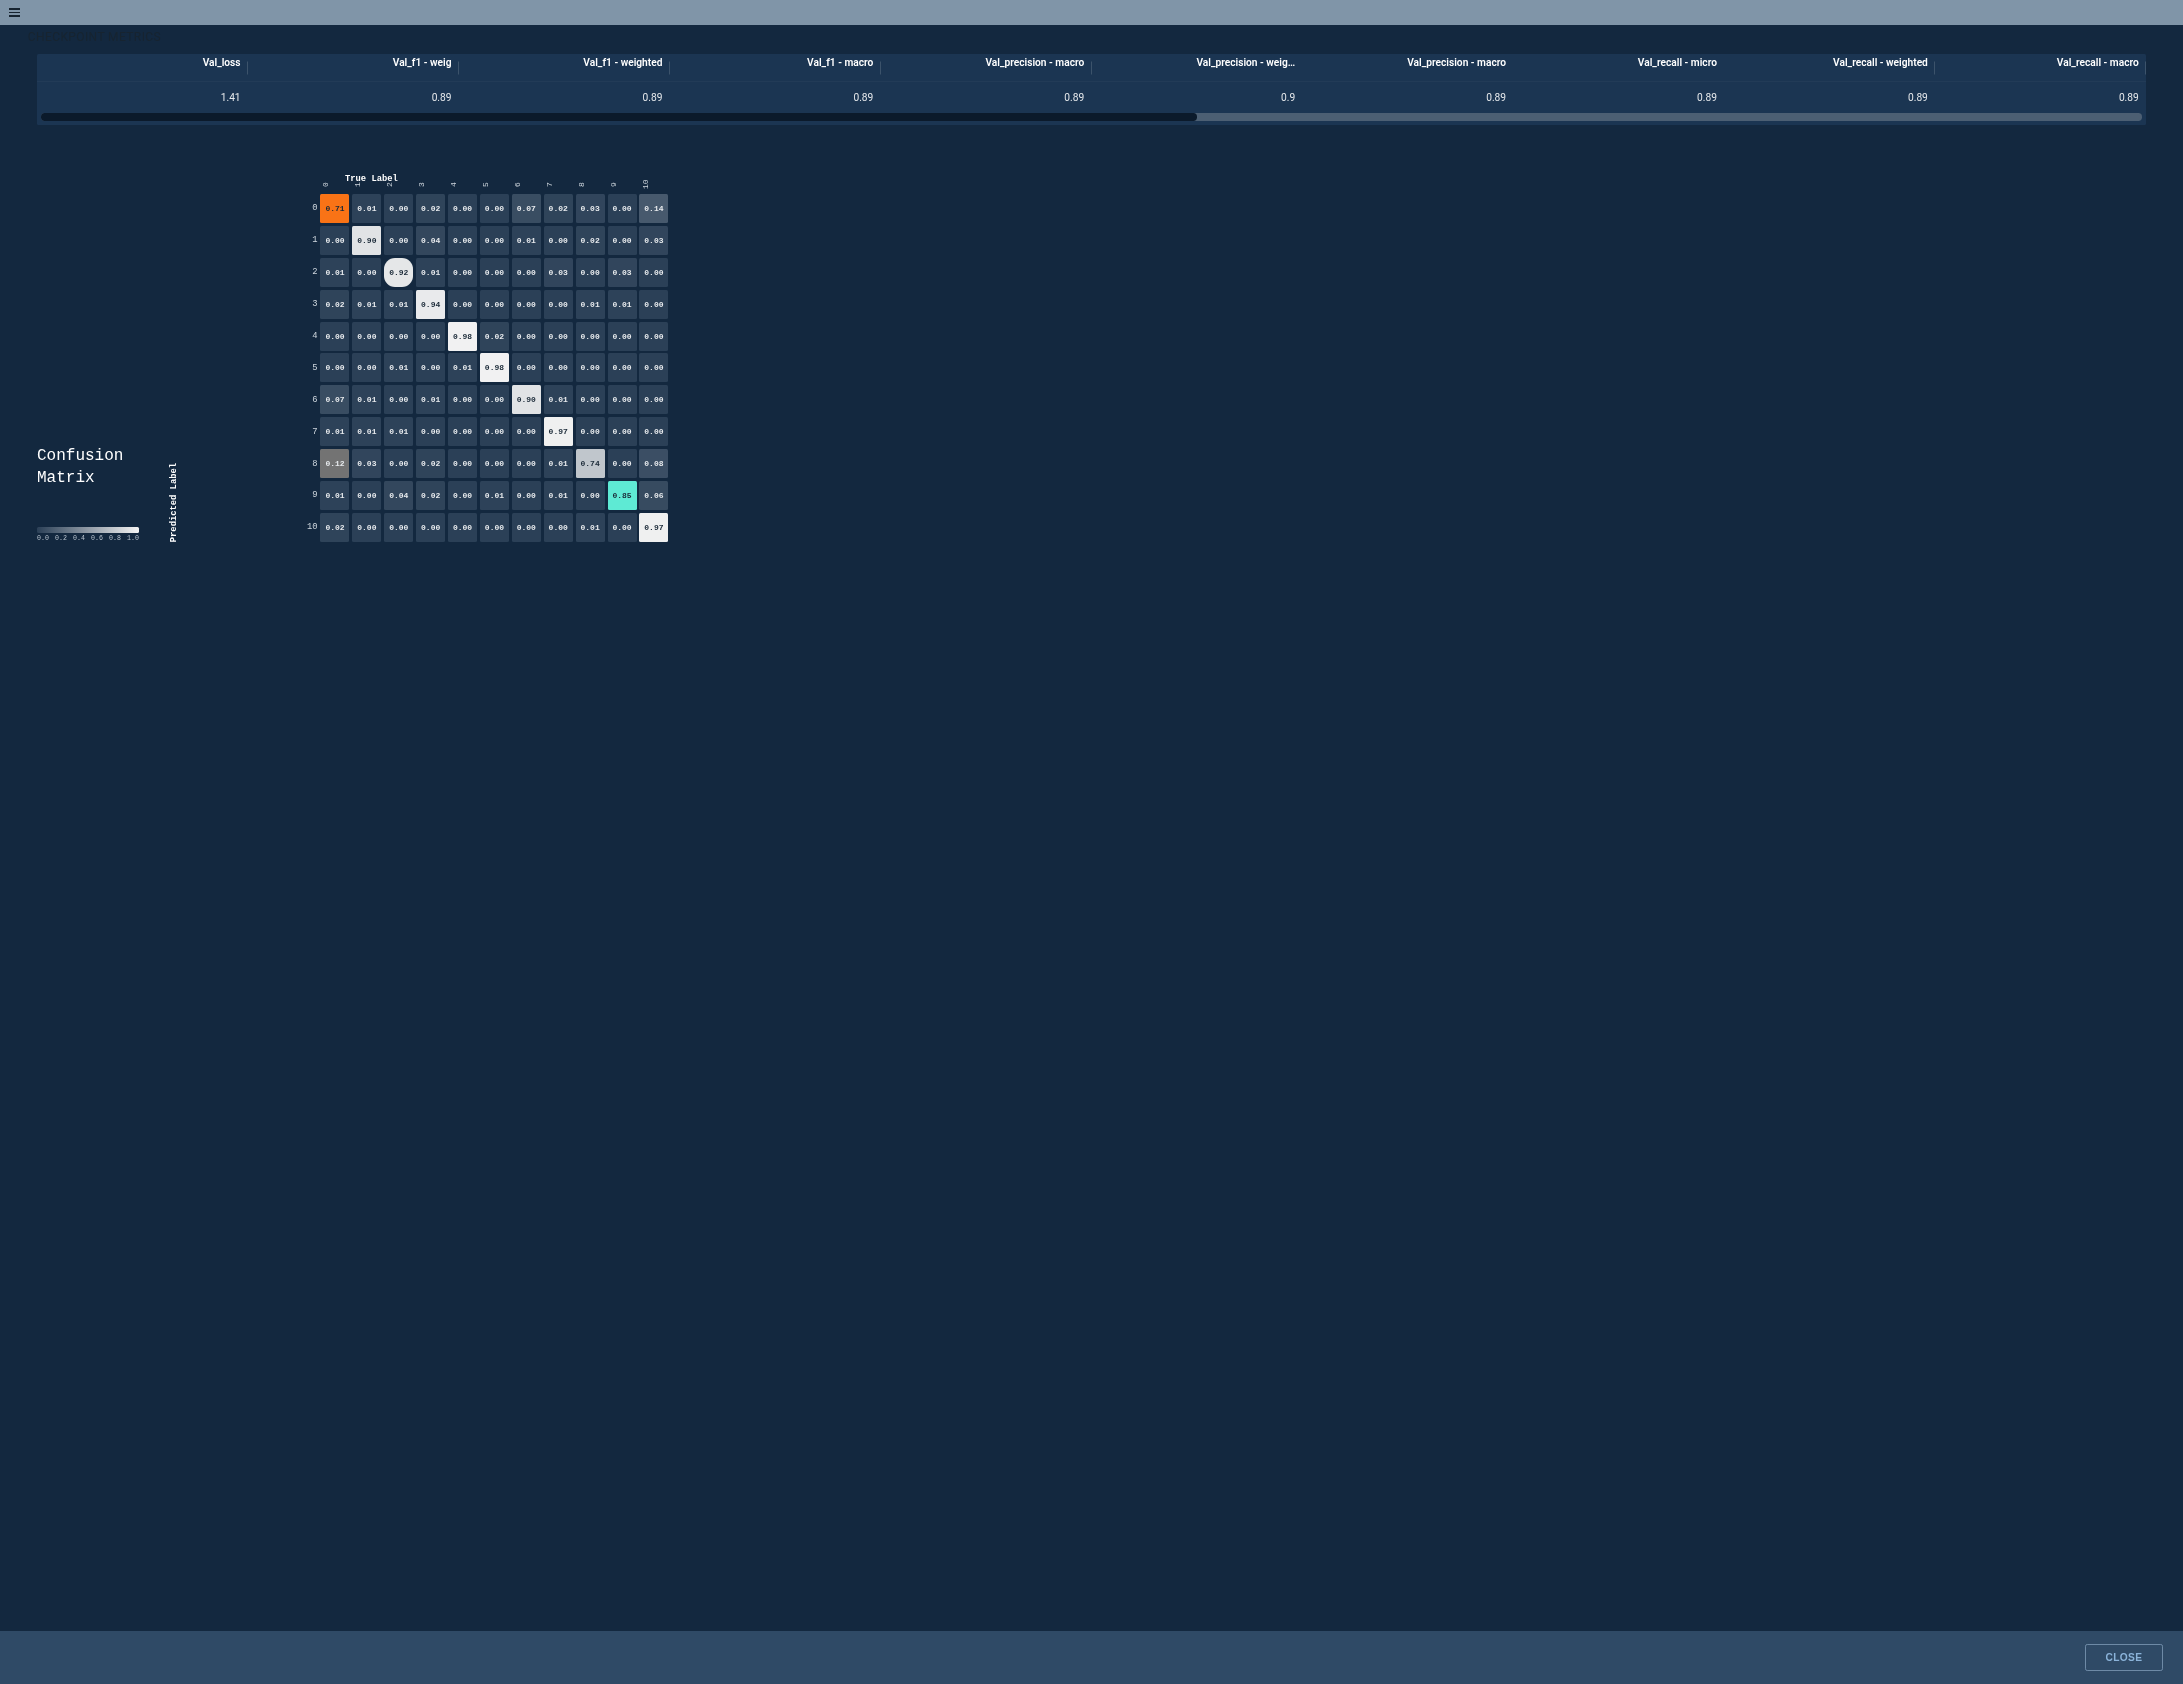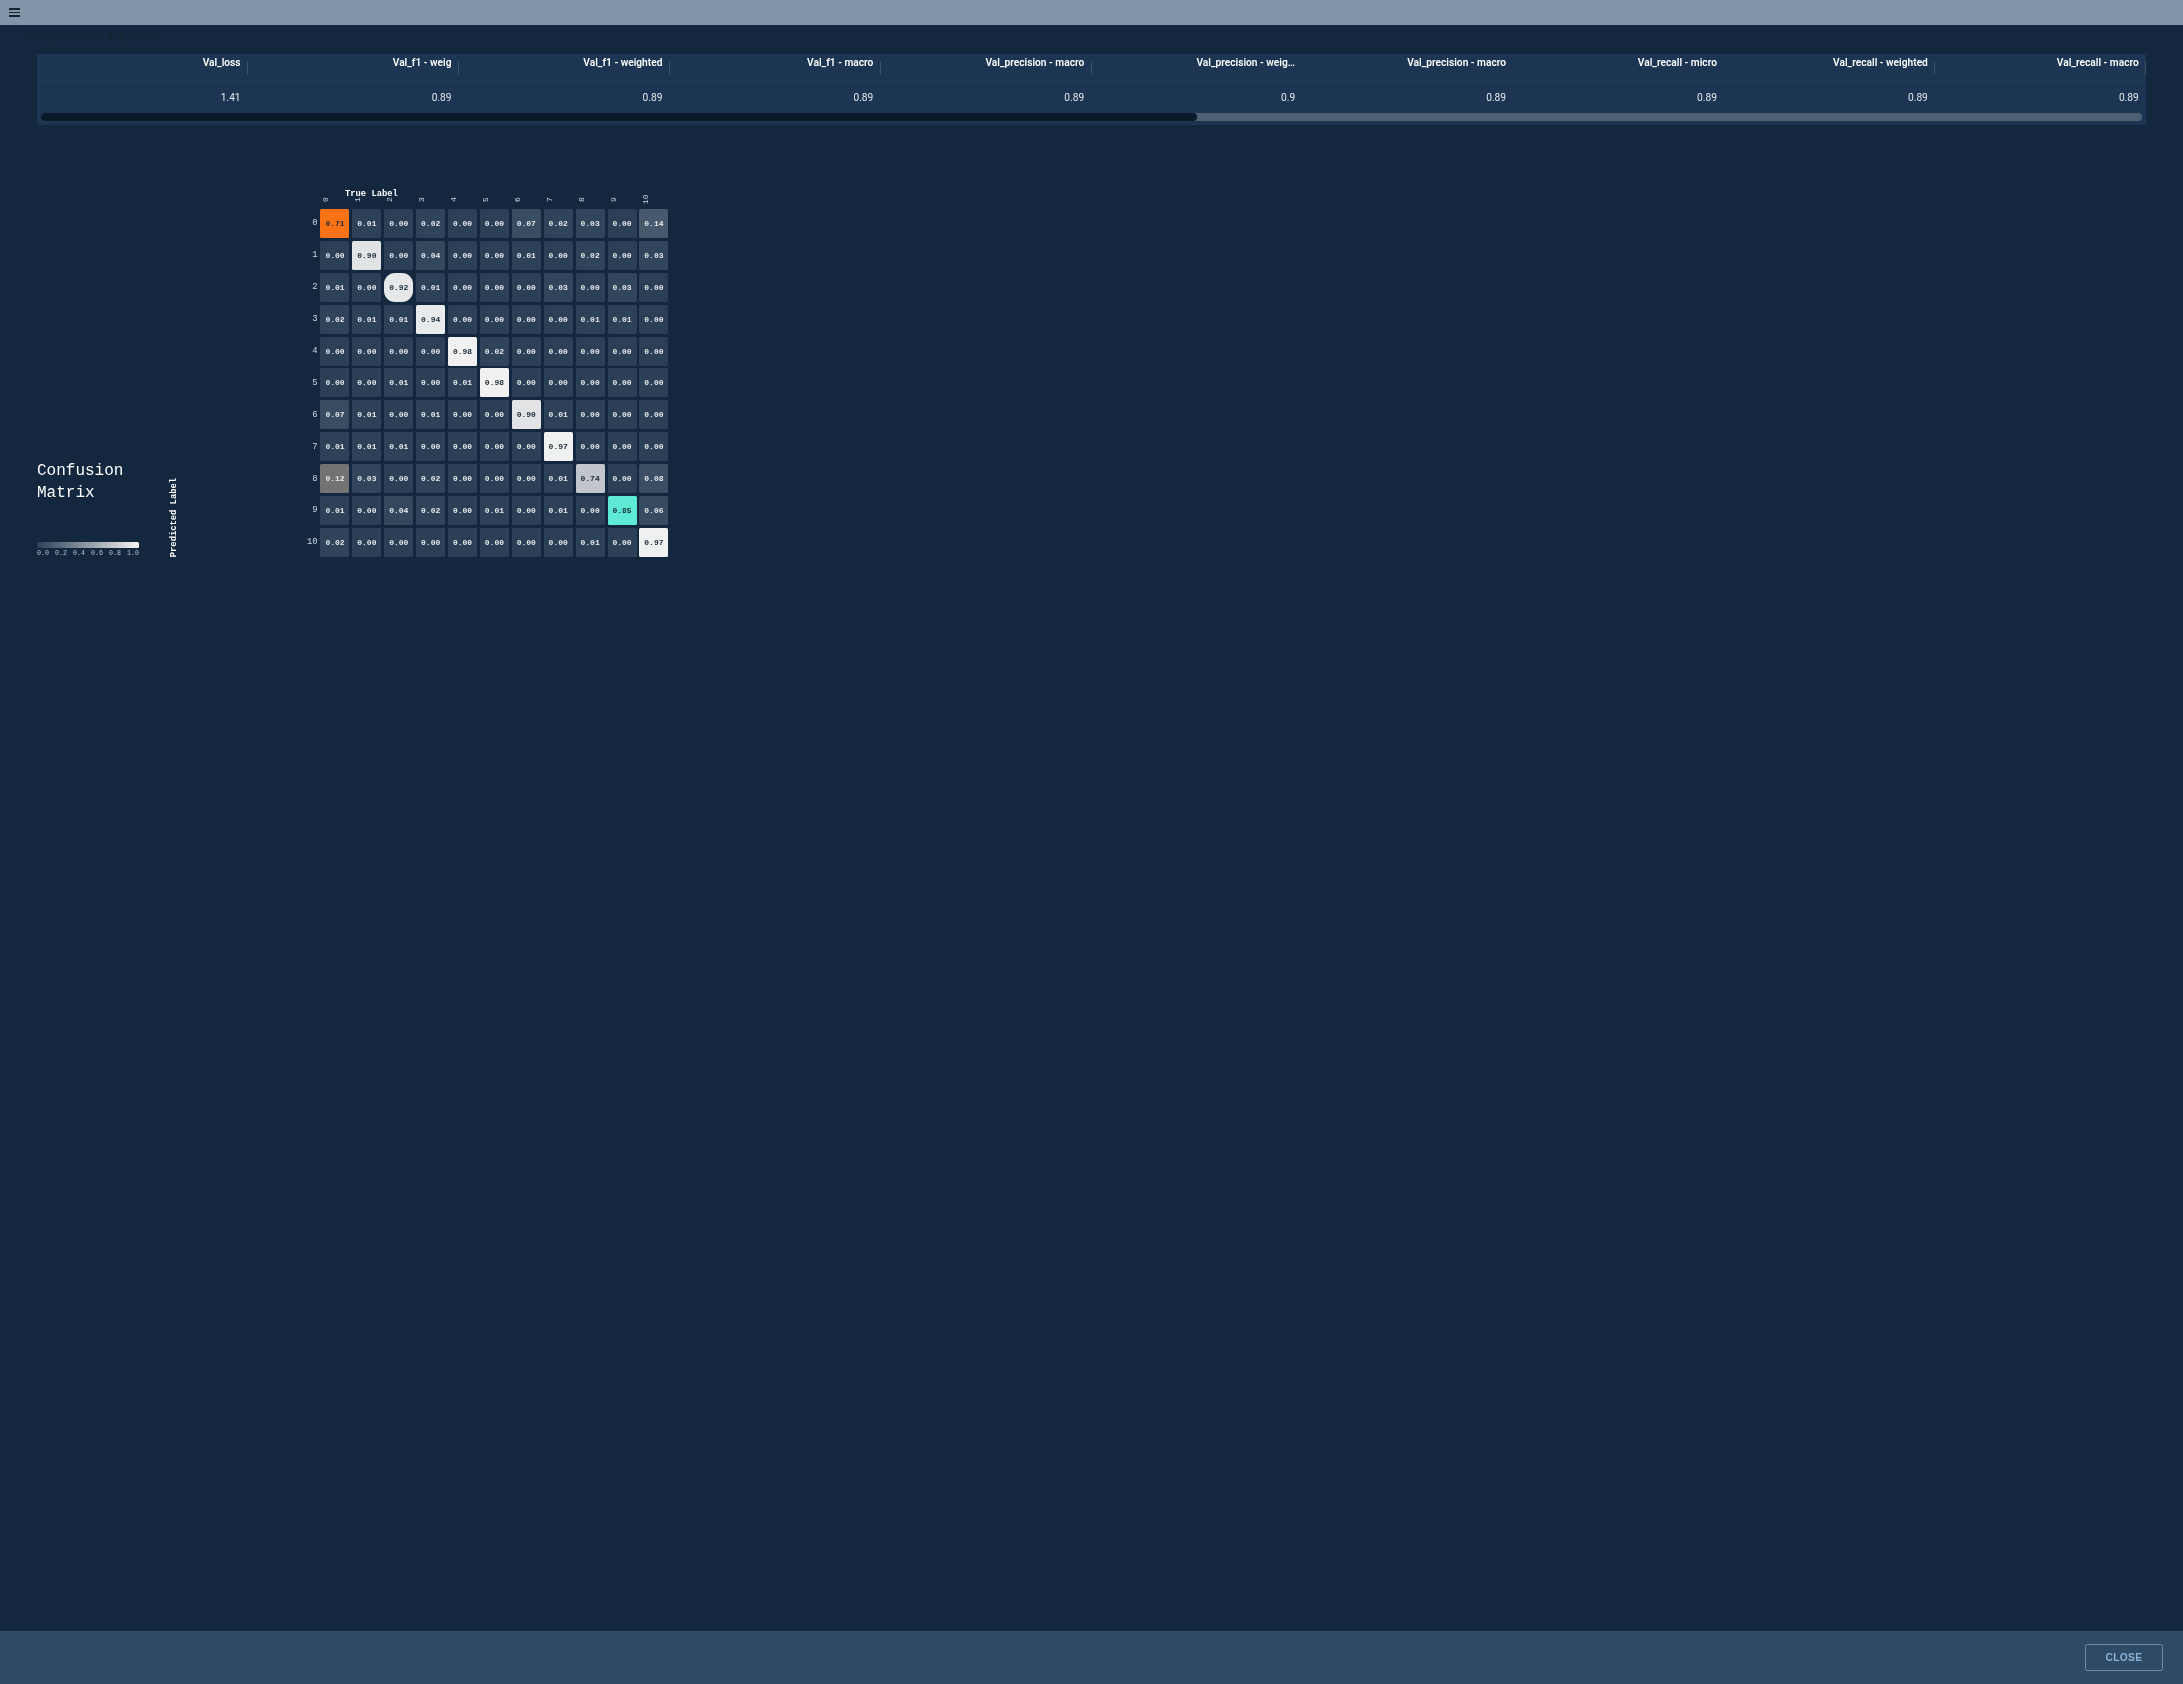--- a/index.html
+++ b/index.html
@@ -98,21 +98,21 @@
     font-weight:700; font-size:8.8px; color:#fff;
     margin-top: 14.6px;
   }
 
   .cm-right { flex:1; margin-left: 102px;}
   .true-label {
     font-family:"Courier New",monospace; font-size:8.8px; color:#fff; font-weight:700;
     position:absolute; left:42px;
   }
 
-  .grid-area { position:relative; margin-top:21px; }
+  .grid-area { position:relative; margin-top:6px; }
   .col-headers {
     display:flex; margin-left:17.5px;
   }
   .col-headers .ch {
     width:32px; text-align:center;
     writing-mode: vertical-rl; transform: rotate(180deg);
     font-family:"Courier New",monospace; font-size:8px; color:#cfd7de;
     padding-bottom:2.9px;
     height: 16px;
   }

